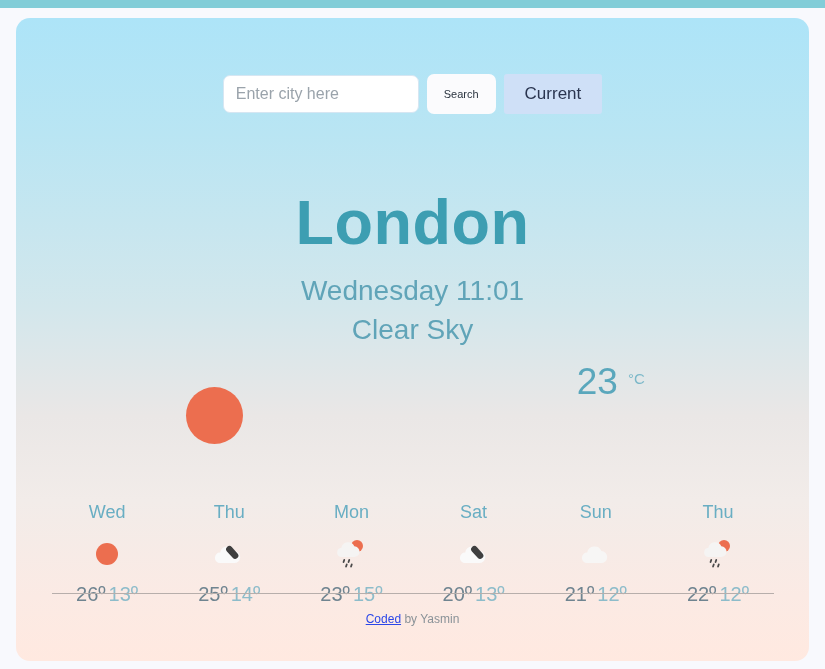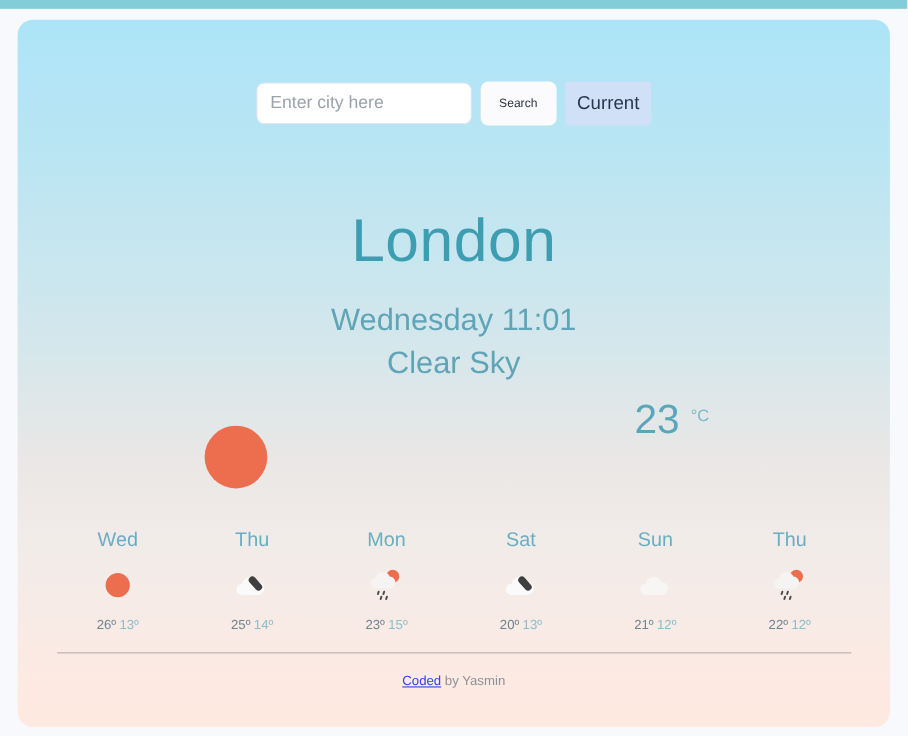--- a/index.html
+++ b/index.html
@@ -77,38 +77,38 @@
     border-radius: 7px;
     background: #fbfbfd;
     color: #2b3440;
     font-family: "Liberation Sans", sans-serif;
     font-size: 11px;
     cursor: pointer;
   }
 
   #current-button {
     height: 40px;
-    padding: 0 11px;
+    padding: 0 21px;
     border: none;
     border-radius: 3px;
     background: #cfe0f7;
     color: #2a3550;
     font-family: "Liberation Sans", sans-serif;
     font-size: 17px;
     cursor: pointer;
   }
 
   
   #city-name {
     position: absolute;
     top: 168px;
     width: 100%;
     text-align: center;
-    font-size: 55px;
-    font-weight: 400;
+    font-size: 63px;
+    font-weight: 700;
     color: #3d9eb2;
     letter-spacing: 0.5px;
   }
 
   
   #date-time {
     position: absolute;
     top: 257px;
     width: 100%;
     text-align: center;
@@ -170,29 +170,30 @@
     display: flex;
   }
   .fc-day {
     flex: 1;
     text-align: center;
   }
   .fc-label {
     font-size: 18px;
     color: #69aec3;
     margin-bottom: 14px;
+    margin-top: 22px;
   }
   .fc-icon-slot {
     height: 34px;
     display: flex;
     align-items: center;
     justify-content: center;
     margin-bottom: 12px;
   }
-  .fc-temps { font-size: 12px; }
+  .fc-temps { font-size: 20px; }
   .fc-high { color: #6f8490; }
   .fc-low  { color: #8dbcca; margin-left: 3px; }
 
   
   #footer-divider {
     position: absolute;
     top: 575px;
     left: 36px;
     width: 722px;
     height: 1px;

